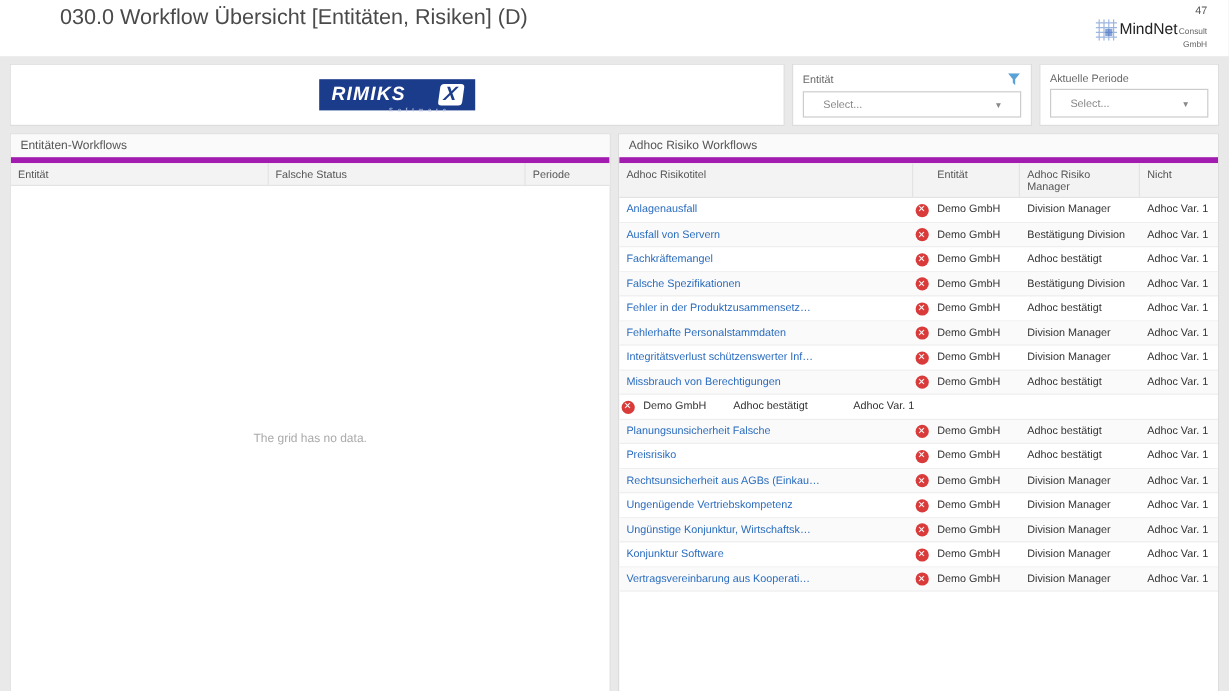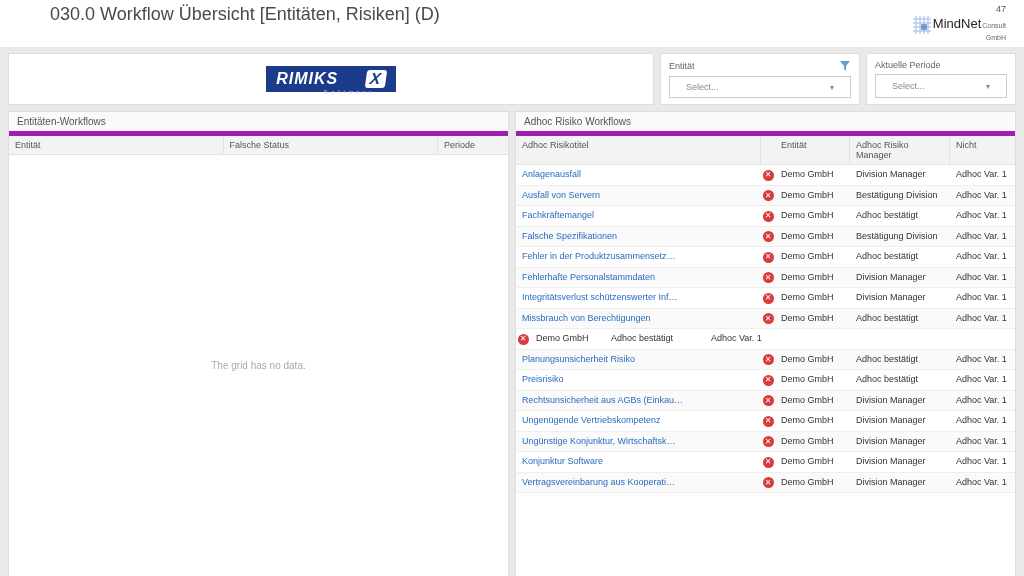--- a/index.html
+++ b/index.html
@@ -368,21 +368,21 @@
             <div class="cell c4">Adhoc bestätigt</div>
             <div class="cell c5">Adhoc Var. 1</div>
           </div>
           <div class="grid-row">
             <div class="cell c2"><span class="del-icon">✕</span></div>
             <div class="cell c3">Demo GmbH</div>
             <div class="cell c4">Adhoc bestätigt</div>
             <div class="cell c5">Adhoc Var. 1</div>
           </div>
           <div class="grid-row">
-            <div class="cell c1">Planungsunsicherheit Risiko</div>
+            <div class="cell c1">Planungsunsicherheit Falsche</div>
             <div class="cell c2"><span class="del-icon">✕</span></div>
             <div class="cell c3">Demo GmbH</div>
             <div class="cell c4">Adhoc bestätigt</div>
             <div class="cell c5">Adhoc Var. 1</div>
           </div>
           <div class="grid-row">
             <div class="cell c1">Preisrisiko</div>
             <div class="cell c2"><span class="del-icon">✕</span></div>
             <div class="cell c3">Demo GmbH</div>
             <div class="cell c4">Adhoc bestätigt</div>

